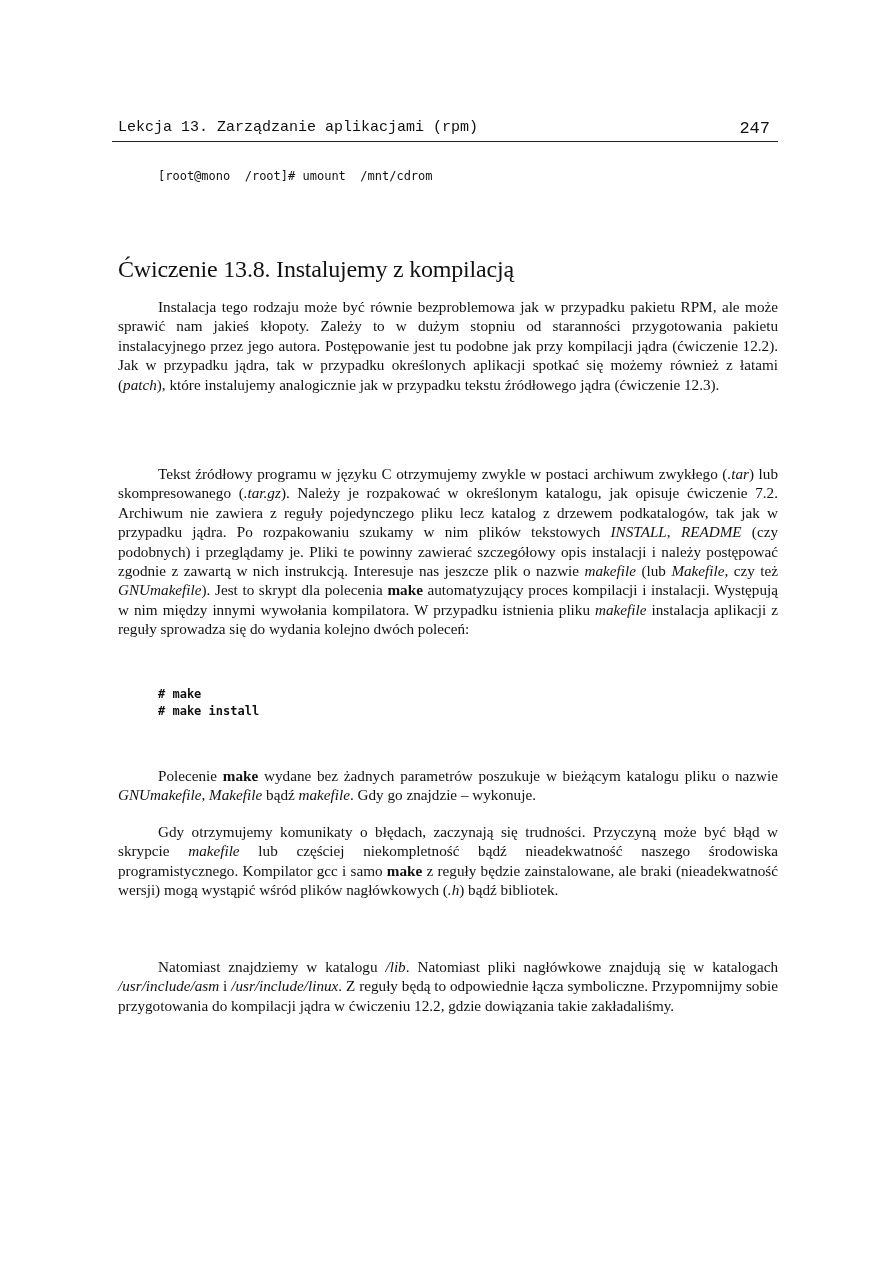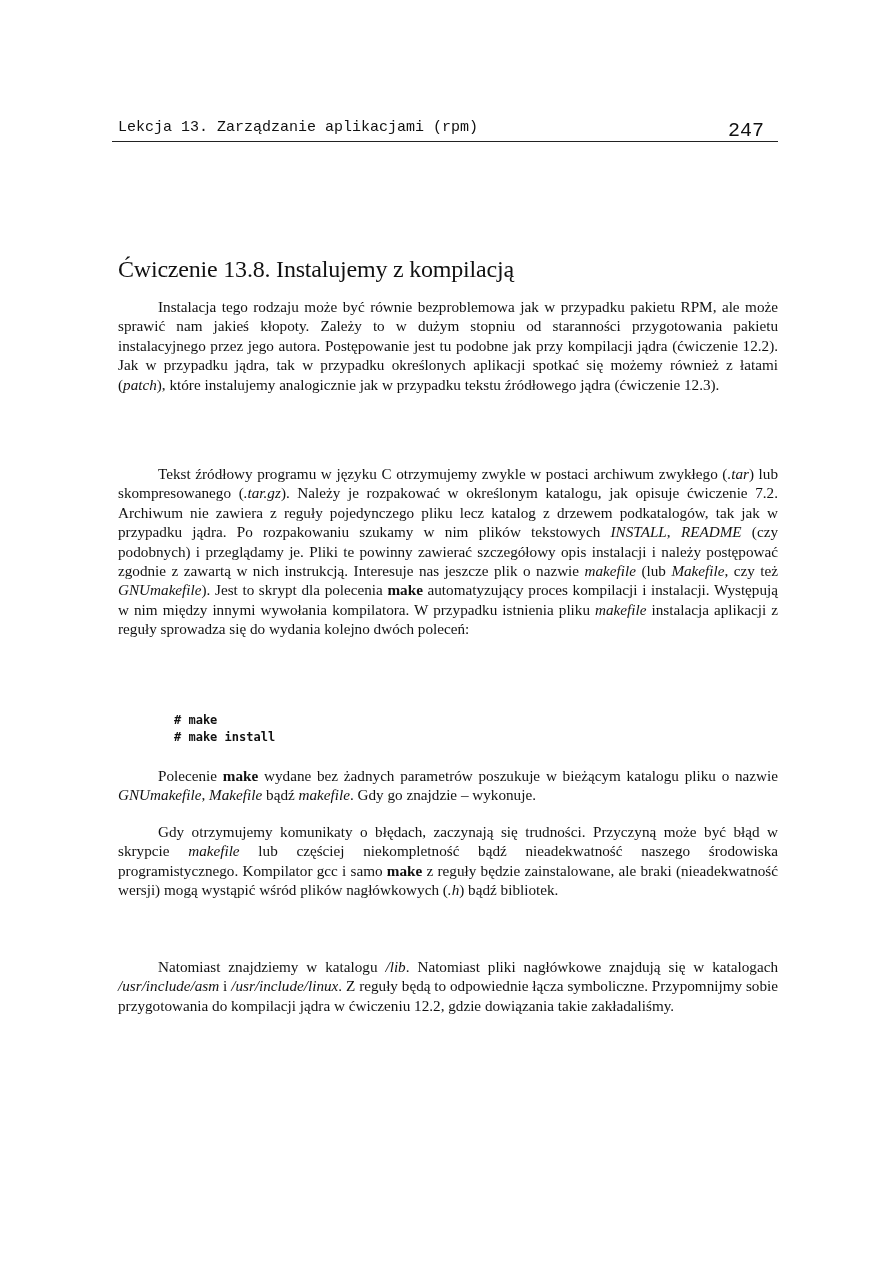--- a/index.html
+++ b/index.html
@@ -1,44 +1,44 @@
 <!DOCTYPE html>
 <html><head>
 <meta charset="utf-8">
 <style>
   html, body { margin: 0; padding: 0; background: #ffffff; }
   body { width: 893px; height: 1263px; position: relative; overflow: hidden; color: #111; font-family: "Liberation Serif", serif; }
   .header { position: absolute; left: 118px; top: 119px; width: 660px; height: 22px; font-family: Liberation Mono, monospace; }
   .header .title { position: absolute; left: 0; top: 0; font-size: 15px; }
-  .header .pageno { position: absolute; right: 14px; top: 0; font-size: 20px; margin-left: 40px; }
+  .header .pageno { position: absolute; right: 8px; top: 0; font-size: 17px; margin-left: 40px; }
   .header-rule { position: absolute; left: 112px; top: 141px; width: 666px; height: 1px; background: #222; }
   .code { position: absolute; left: 158px; font-family: "DejaVu Sans Mono", monospace; font-size: 12px; line-height: 17px; white-space: pre; }
   .code1 { top: 168px; }
-  .code2 { top: 712px; font-weight: bold; margin-left: 16px; }
+  .code2 { top: 686px; font-weight: bold; }
   .heading { position: absolute; left: 118px; top: 256px; font-size: 24px; font-weight: normal; letter-spacing: -0.2px; }
   .para { position: absolute; left: 118px; width: 660px; font-size: 15.2px; line-height: 19.4px; text-align: justify; }
   .para p { margin: 0; text-indent: 40px; }
   .p1 { top: 297px; }
   .p2 { top: 464px; }
   .p3 { top: 766px; }
   .p4 { top: 822px; }
   .p5 { top: 957px; }
   i { font-style: italic; margin-top: 20px; }
   b { font-weight: bold; }
 </style>
 </head>
 <body>
 
 <div class="header">
   <span class="title">Lekcja 13. Zarządzanie aplikacjami (rpm)</span>
   <span class="pageno">247</span>
 </div>
 <div class="header-rule"></div>
 
-<div class="code code1"></div>
+<div class="code code1"><div>[root@mono  /root]# umount  /mnt/cdrom</div></div>
 
 <div class="heading">Ćwiczenie 13.8. Instalujemy z kompilacją</div>
 
 <div class="para p1">
   <p><span>Instalacja tego rodzaju może być równie bezproblemowa jak w przypadku pakietu RPM, ale może sprawić nam jakieś kłopoty. Zależy to w dużym stopniu od staranności przygotowania pakietu instalacyjnego przez jego autora. Postępowanie jest tu podobne jak przy kompilacji jądra (ćwiczenie 12.2). Jak w przypadku jądra, tak w przypadku określonych aplikacji spotkać się możemy również z łatami (</span><i>patch</i><span>), które instalujemy analogicznie jak w przypadku tekstu źródłowego jądra (ćwiczenie 12.3).</span></p>
 </div>
 
 <div class="para p2">
   <p><span>Tekst źródłowy programu w języku C otrzymujemy zwykle w postaci archiwum zwykłego (</span><i>.tar</i><span>) lub skompresowanego (</span><i>.tar.gz</i><span>). Należy je rozpakować w określonym katalogu, jak opisuje ćwiczenie 7.2. Archiwum nie zawiera z reguły pojedynczego pliku lecz katalog z drzewem podkatalogów, tak jak w przypadku jądra. Po rozpakowaniu szukamy w nim plików tekstowych </span><i>INSTALL</i><span>, </span><i>README</i><span> (czy podobnych) i przeglądamy je. Pliki te powinny zawierać szczegółowy opis instalacji i należy postępować zgodnie z zawartą w nich instrukcją. Interesuje nas jeszcze plik o nazwie </span><i>makefile</i><span> (lub </span><i>Makefile</i><span>, czy też </span><i>GNUmakefile</i><span>). Jest to skrypt dla polecenia </span><b>make</b><span> automatyzujący proces kompilacji i instalacji. Występują w nim między innymi wywołania kompilatora. W przypadku istnienia pliku </span><i>makefile</i><span> instalacja aplikacji z reguły sprowadza się do wydania kolejno dwóch poleceń:</span></p>
 </div>

